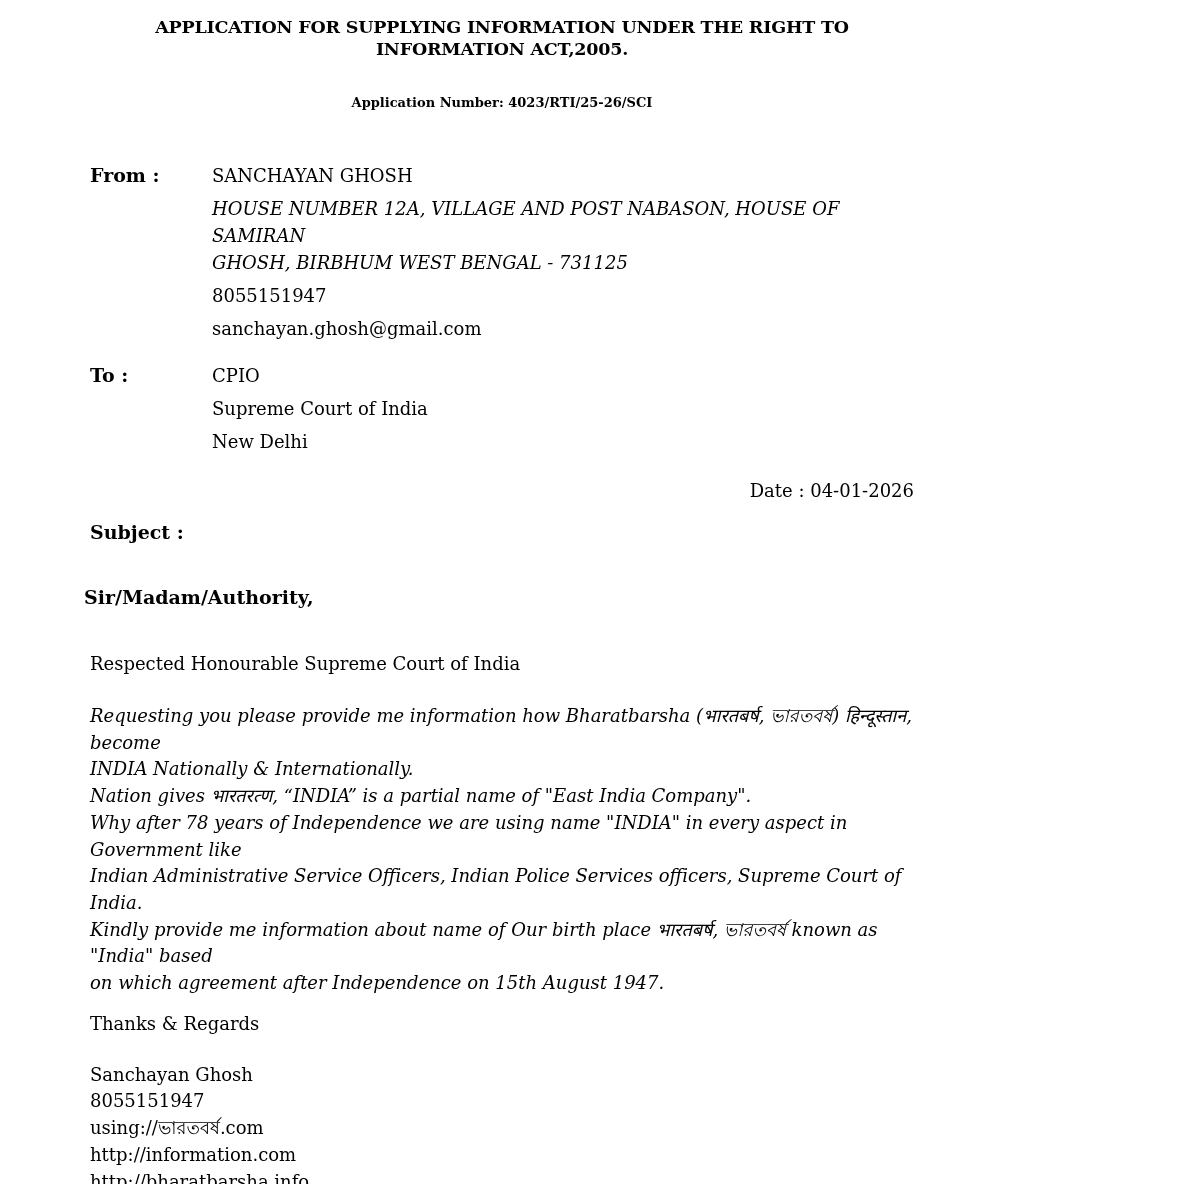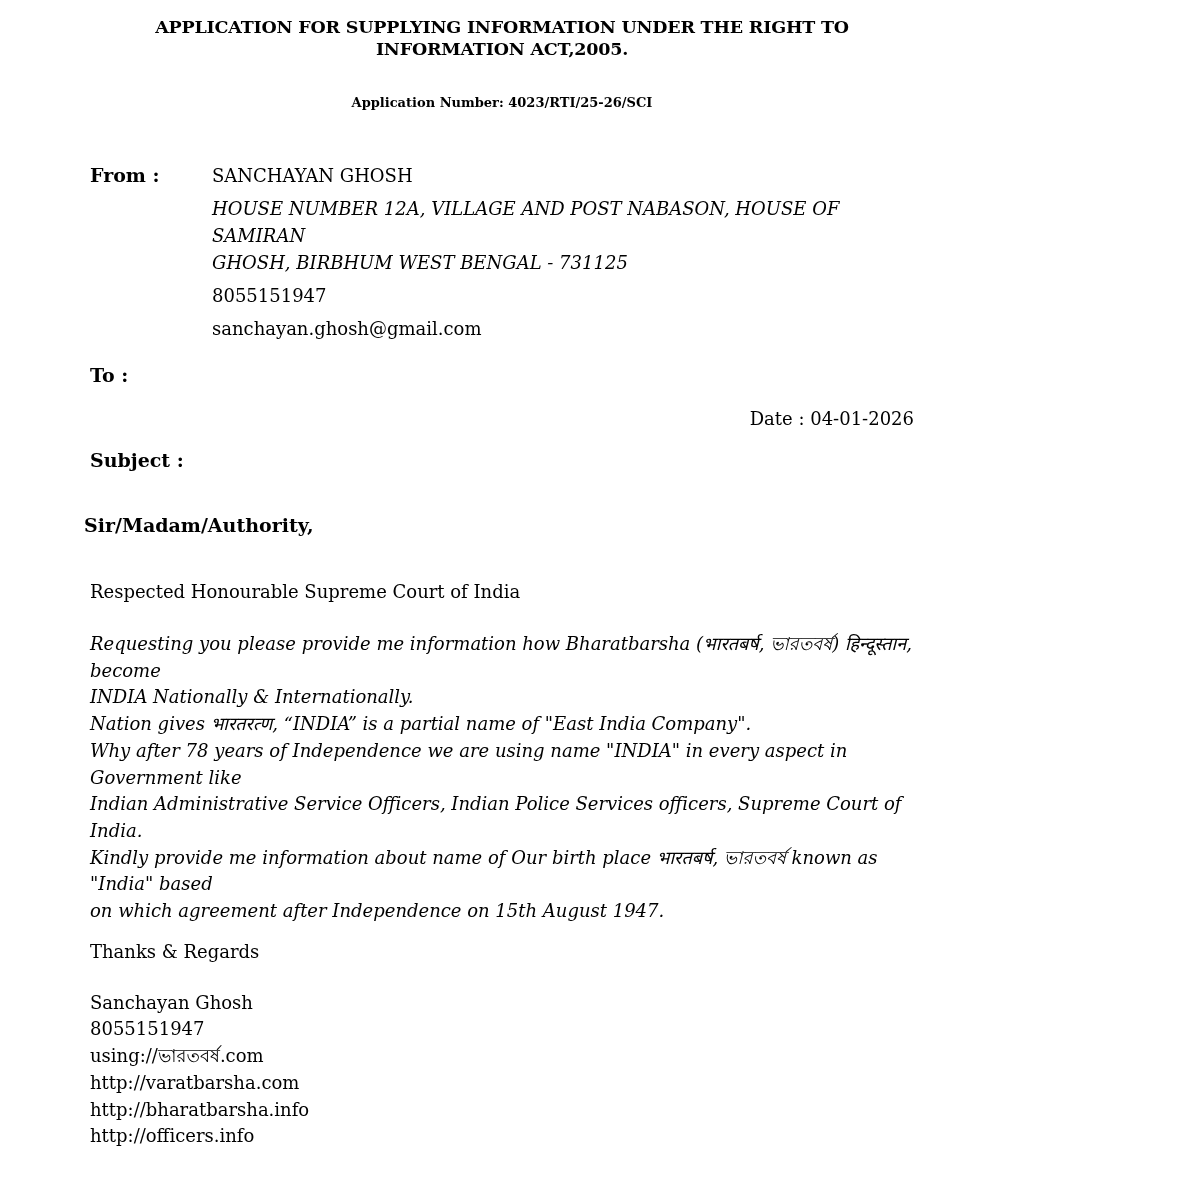--- a/index.html
+++ b/index.html
@@ -94,20 +94,25 @@
       <div class="line">SANCHAYAN GHOSH</div>
       <div class="line prewrap">HOUSE NUMBER 12A, VILLAGE AND POST NABASON, HOUSE OF SAMIRAN
 GHOSH, BIRBHUM WEST BENGAL - 731125</div>
       <div class="line">8055151947</div>
       <div class="line">sanchayan.ghosh@gmail.com</div>
     </div>
   </div>
 
   <div class="row to-row">
     <div class="label">To :</div>
+    <div class="content">
+      <div class="line">CPIO</div>
+      <div class="line">Supreme Court of India</div>
+      <div class="line">New Delhi</div>
+    </div>
   </div>
 
   <div class="date-line">Date : 04-01-2026</div>
 
   <div class="row subject-row">
     <div class="label">Subject :</div>
   </div>
 
   <div class="salutation">Sir/Madam/Authority,</div>
 
@@ -120,21 +125,21 @@
 Indian Administrative Service Officers, Indian Police Services officers, Supreme Court of India.
 Kindly provide me information about name of Our birth place भारतबर्ष, ভারতবর্ষ known as "India" based
 on which agreement after Independence on 15th August 1947.</div>
 
   <div class="thanks">Thanks &amp; Regards</div>
 
   <div class="signature-block">
     <div>Sanchayan Ghosh</div>
     <div>8055151947</div>
     <div>using://ভারতবর্ষ.com</div>
-    <div>http://varatbarsha.com</div>
+    <div>http://information.com</div>
     <div>http://bharatbarsha.info</div>
     <div>http://officers.info</div>
   </div>
 
   <div class="closing">
     <div class="line">Your's faithfully,</div>
     <div class="line">SANCHAYAN GHOSH</div>
   </div>
 
 </div>

